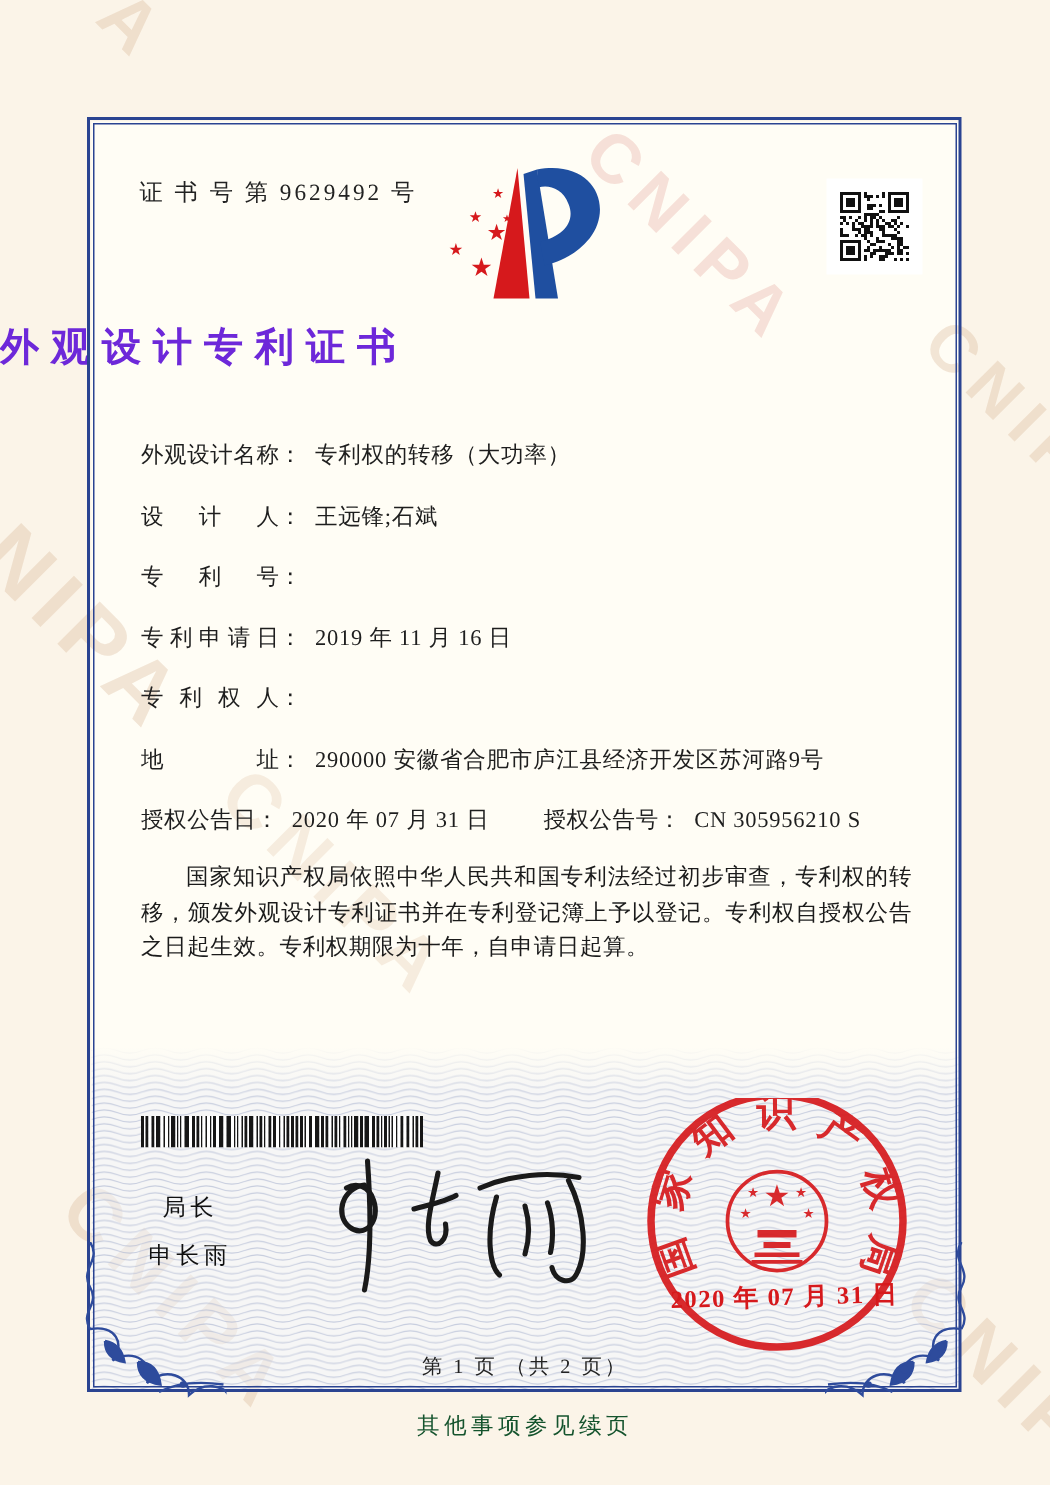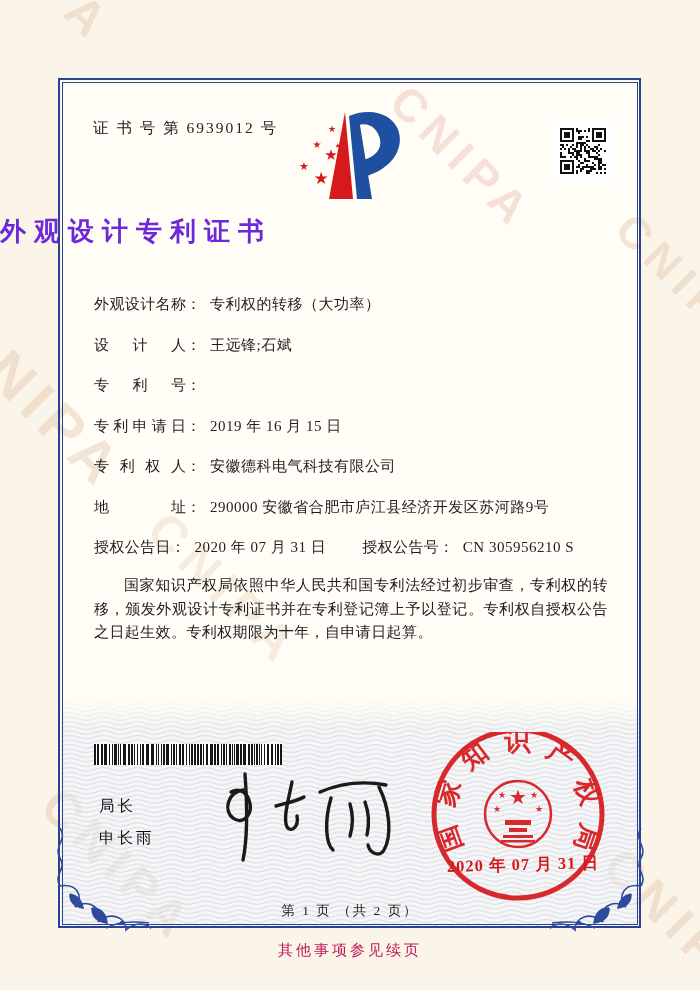--- a/index.html
+++ b/index.html
@@ -26,27 +26,27 @@
   .fields{left:94px;top:294px;width:480px;font-size:15px;color:#1e1e1e;}
   .frow{display:flex;align-items:flex-start;line-height:20px;margin-bottom:20.5px;white-space:nowrap;}
   .jlabel{display:inline-flex;justify-content:space-between;width:92px;}
   .fcolon{margin-right:9px;}
   .fval{letter-spacing:0.5px;}
   .pair2{margin-left:36px;}
   .paras{left:94px;top:574px;width:514px;font-size:15px;line-height:23.5px;color:#1b1b1b;text-align:justify;}
   .paras p{margin:0;text-indent:2em;letter-spacing:0.4px;}
   .barcode{left:94px;top:744px;width:190px;height:21px;display:flex;overflow:hidden;}
   .officer{left:99px;top:790px;font-size:15.5px;color:#101010;letter-spacing:3px;line-height:32px;
-           font-family:"Liberation Sans","DejaVu Sans",sans-serif;}
+           font-family:"Liberation Sans","DejaVu Sans",sans-serif;text-align:center;}
   .sig{left:200px;top:760px;}
   .sealwrap{left:418px;top:732px;}
   .seal-date{left:428px;top:854px;width:190px;color:#d6191c;font-weight:bold;font-size:16.5px;
              text-align:center;transform:rotate(-1.5deg);letter-spacing:1px;}
   .pageinfo{left:0;top:902px;width:100%;text-align:center;font-size:13.5px;color:#222;letter-spacing:2px;}
-  .note{left:0;top:941px;width:100%;text-align:center;font-size:15px;color:#be185d;letter-spacing:3px;}
+  .note{left:0;top:941px;width:100%;text-align:center;font-size:15px;color:#14532d;letter-spacing:3px;}
 </style>
 </head>
 <body>
 
 <div class="page">
 
   <div class="inner-bg"></div>
 
   <div class="wm" style="left:-55px;top:-60px;font-size:48px;">CNIPA</div>
   <div class="wm" style="left:372px;top:130px;font-size:46px;color:rgba(224,150,140,0.28);">CNIPA</div>
@@ -64,21 +64,21 @@
       <linearGradient id="fade" x1="0" y1="0" x2="0" y2="1">
         <stop offset="0" stop-color="#fffdf5" stop-opacity="1"></stop>
         <stop offset="1" stop-color="#fffdf5" stop-opacity="0"></stop>
       </linearGradient>
     </defs>
     <rect x="0" y="0" width="579" height="229" fill="#eef0f6" opacity="0.55"></rect>
     <rect x="0" y="0" width="579" height="229" fill="url(#wv)"></rect>
     <rect x="0" y="0" width="579" height="30" fill="url(#fade)"></rect>
   </svg>
 
-  <div class="abs z4 cert-no">证 书 号 第 6939012 号</div>
+  <div class="abs z4 cert-no">证 书 号 第 9629492 号</div>
 
   <svg class="abs z4 logo" width="128" height="100" viewBox="0 0 128 100">
     <path d="M62,6 L70,93 L46,93 Z" fill="#d6191c"></path>
     <path d="M66,10 L75,7 L89,93 L74,93 Z" fill="#1f4fa0"></path>
     <path d="M75,7 C112,0 127,31 110,53 C100,65 88,69 80,71 L77,55 C92,52 101,42 96,30 C92,19 82,17 76,19 Z" fill="#1f4fa0"></path>
     <g fill="#d6191c" font-family="DejaVu Sans" text-anchor="middle">
       <text x="49" y="26" font-size="9">★</text>
       <text x="34" y="42" font-size="10">★</text>
       <text x="48" y="54" font-size="15">★</text>
       <text x="21" y="64" font-size="11">★</text>
@@ -279,31 +279,30 @@
     </div>
     <div class="frow">
       <span class="jlabel">
           <span>专</span>
           <span>利</span>
           <span>申</span>
           <span>请</span>
           <span>日</span>
         </span>
         <span class="fcolon">：</span>
-      <span class="fval">2019 年 16 月 15 日</span>
+      <span class="fval">2019 年 11 月 16 日</span>
     </div>
     <div class="frow">
       <span class="jlabel">
           <span>专</span>
           <span>利</span>
           <span>权</span>
           <span>人</span>
         </span>
         <span class="fcolon">：</span>
-      <span class="fval">安徽德科电气科技有限公司</span>
     </div>
     <div class="frow">
       <span class="jlabel">
           <span>地</span>
           <span>址</span>
         </span>
         <span class="fcolon">：</span>
       <span class="fval">290000 安徽省合肥市庐江县经济开发区苏河路9号</span>
     </div>
     <div class="frow">

